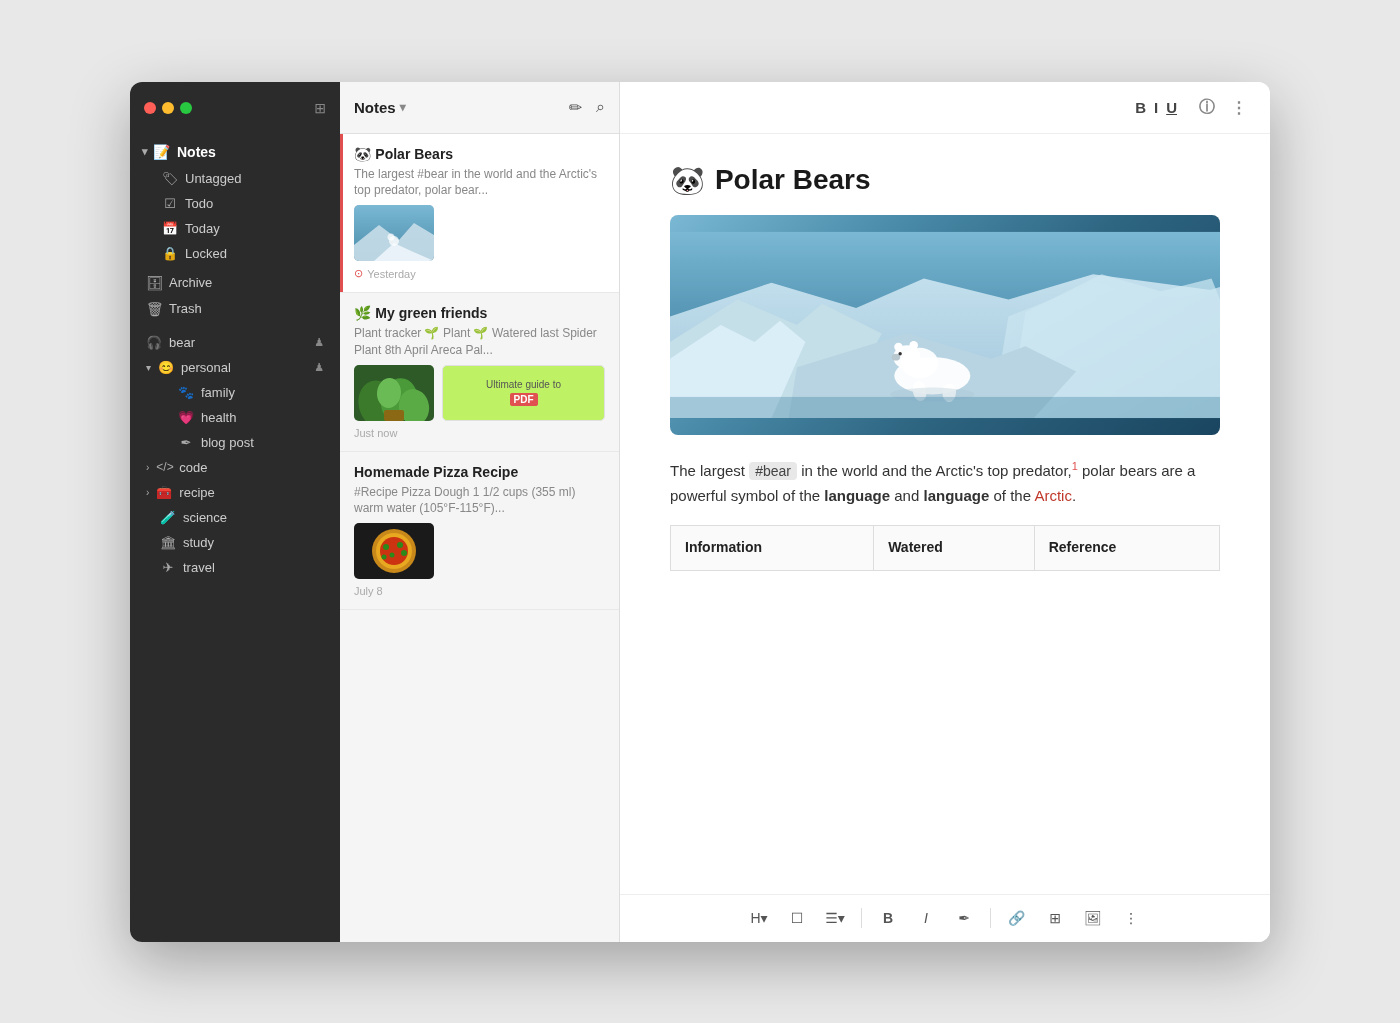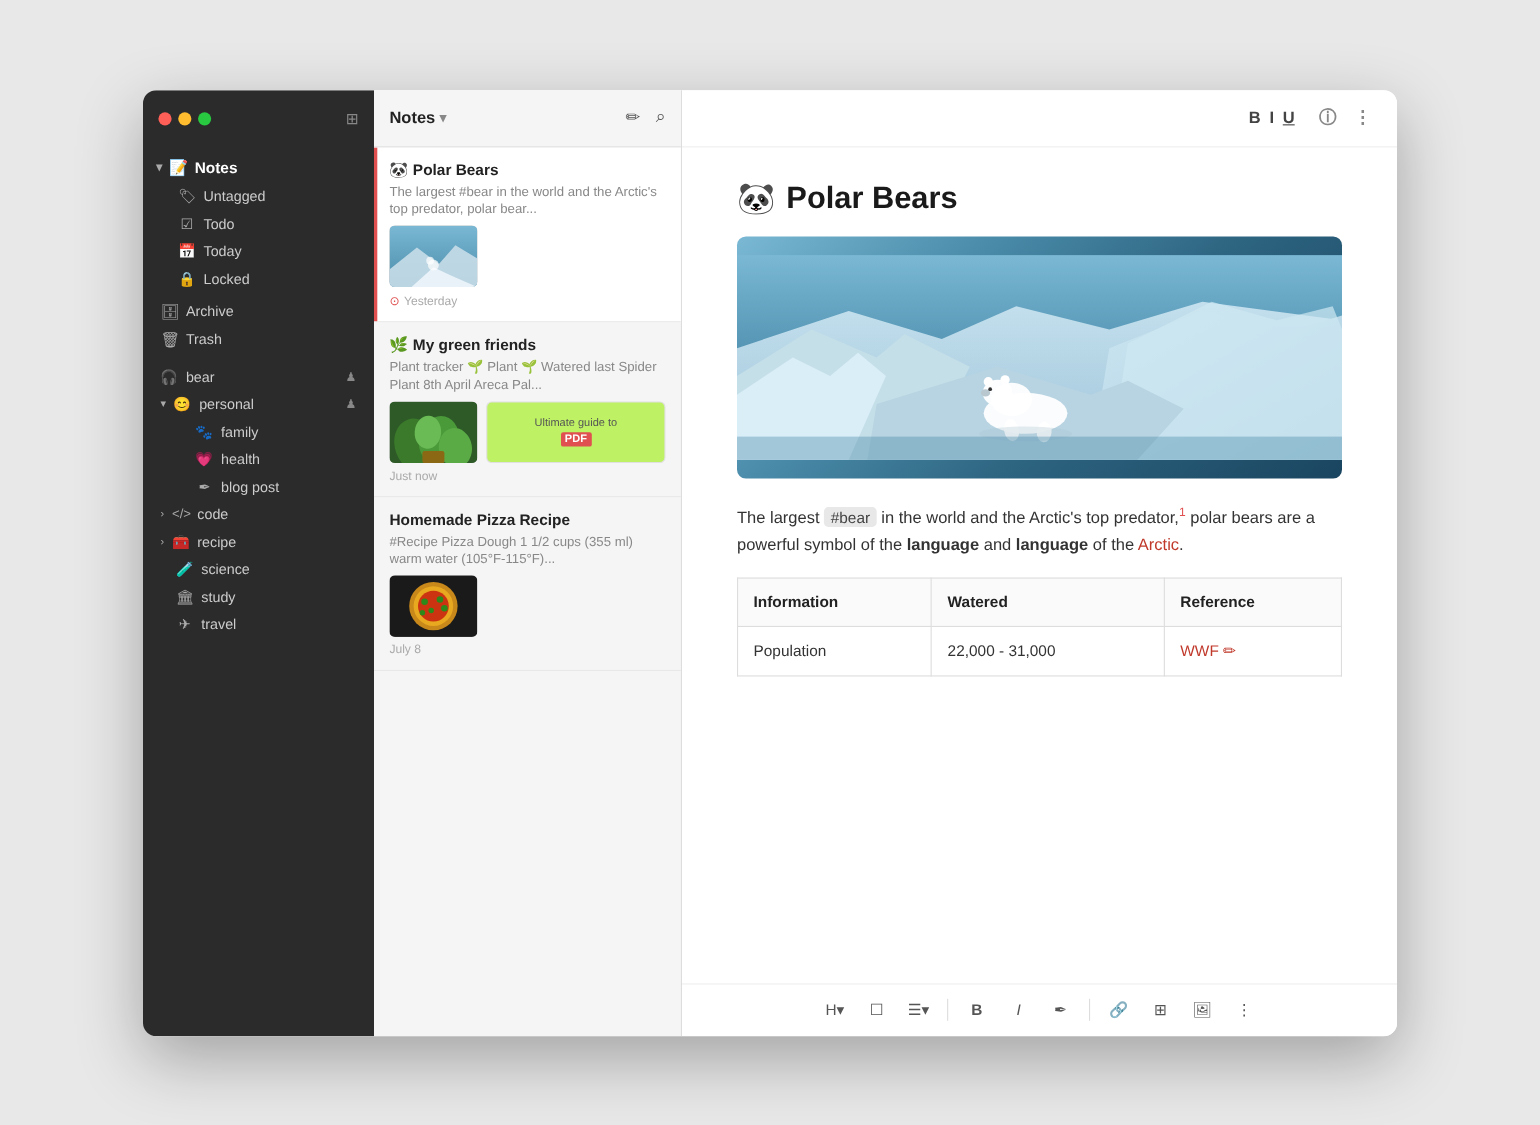--- a/index.html
+++ b/index.html
@@ -607,27 +607,20 @@
 
         <table class="editor-table">
           <thead>
             <tr>
               <th>Information</th>
               <th>Watered</th>
               <th>Reference</th>
             </tr>
           </thead>
           <tbody>
-            <tr>
-              <td>Population</td>
-              <td>22,000 - 31,000</td>
-              <td>
-                <a class="link-red">WWF ✏</a>
-              </td>
-            </tr>
           </tbody>
         </table>
       </div>
     </div>
 
     <div class="editor-toolbar">
       <div class="toolbar-btn">
         <span>H▾</span>
       </div>
       <div class="toolbar-btn">

